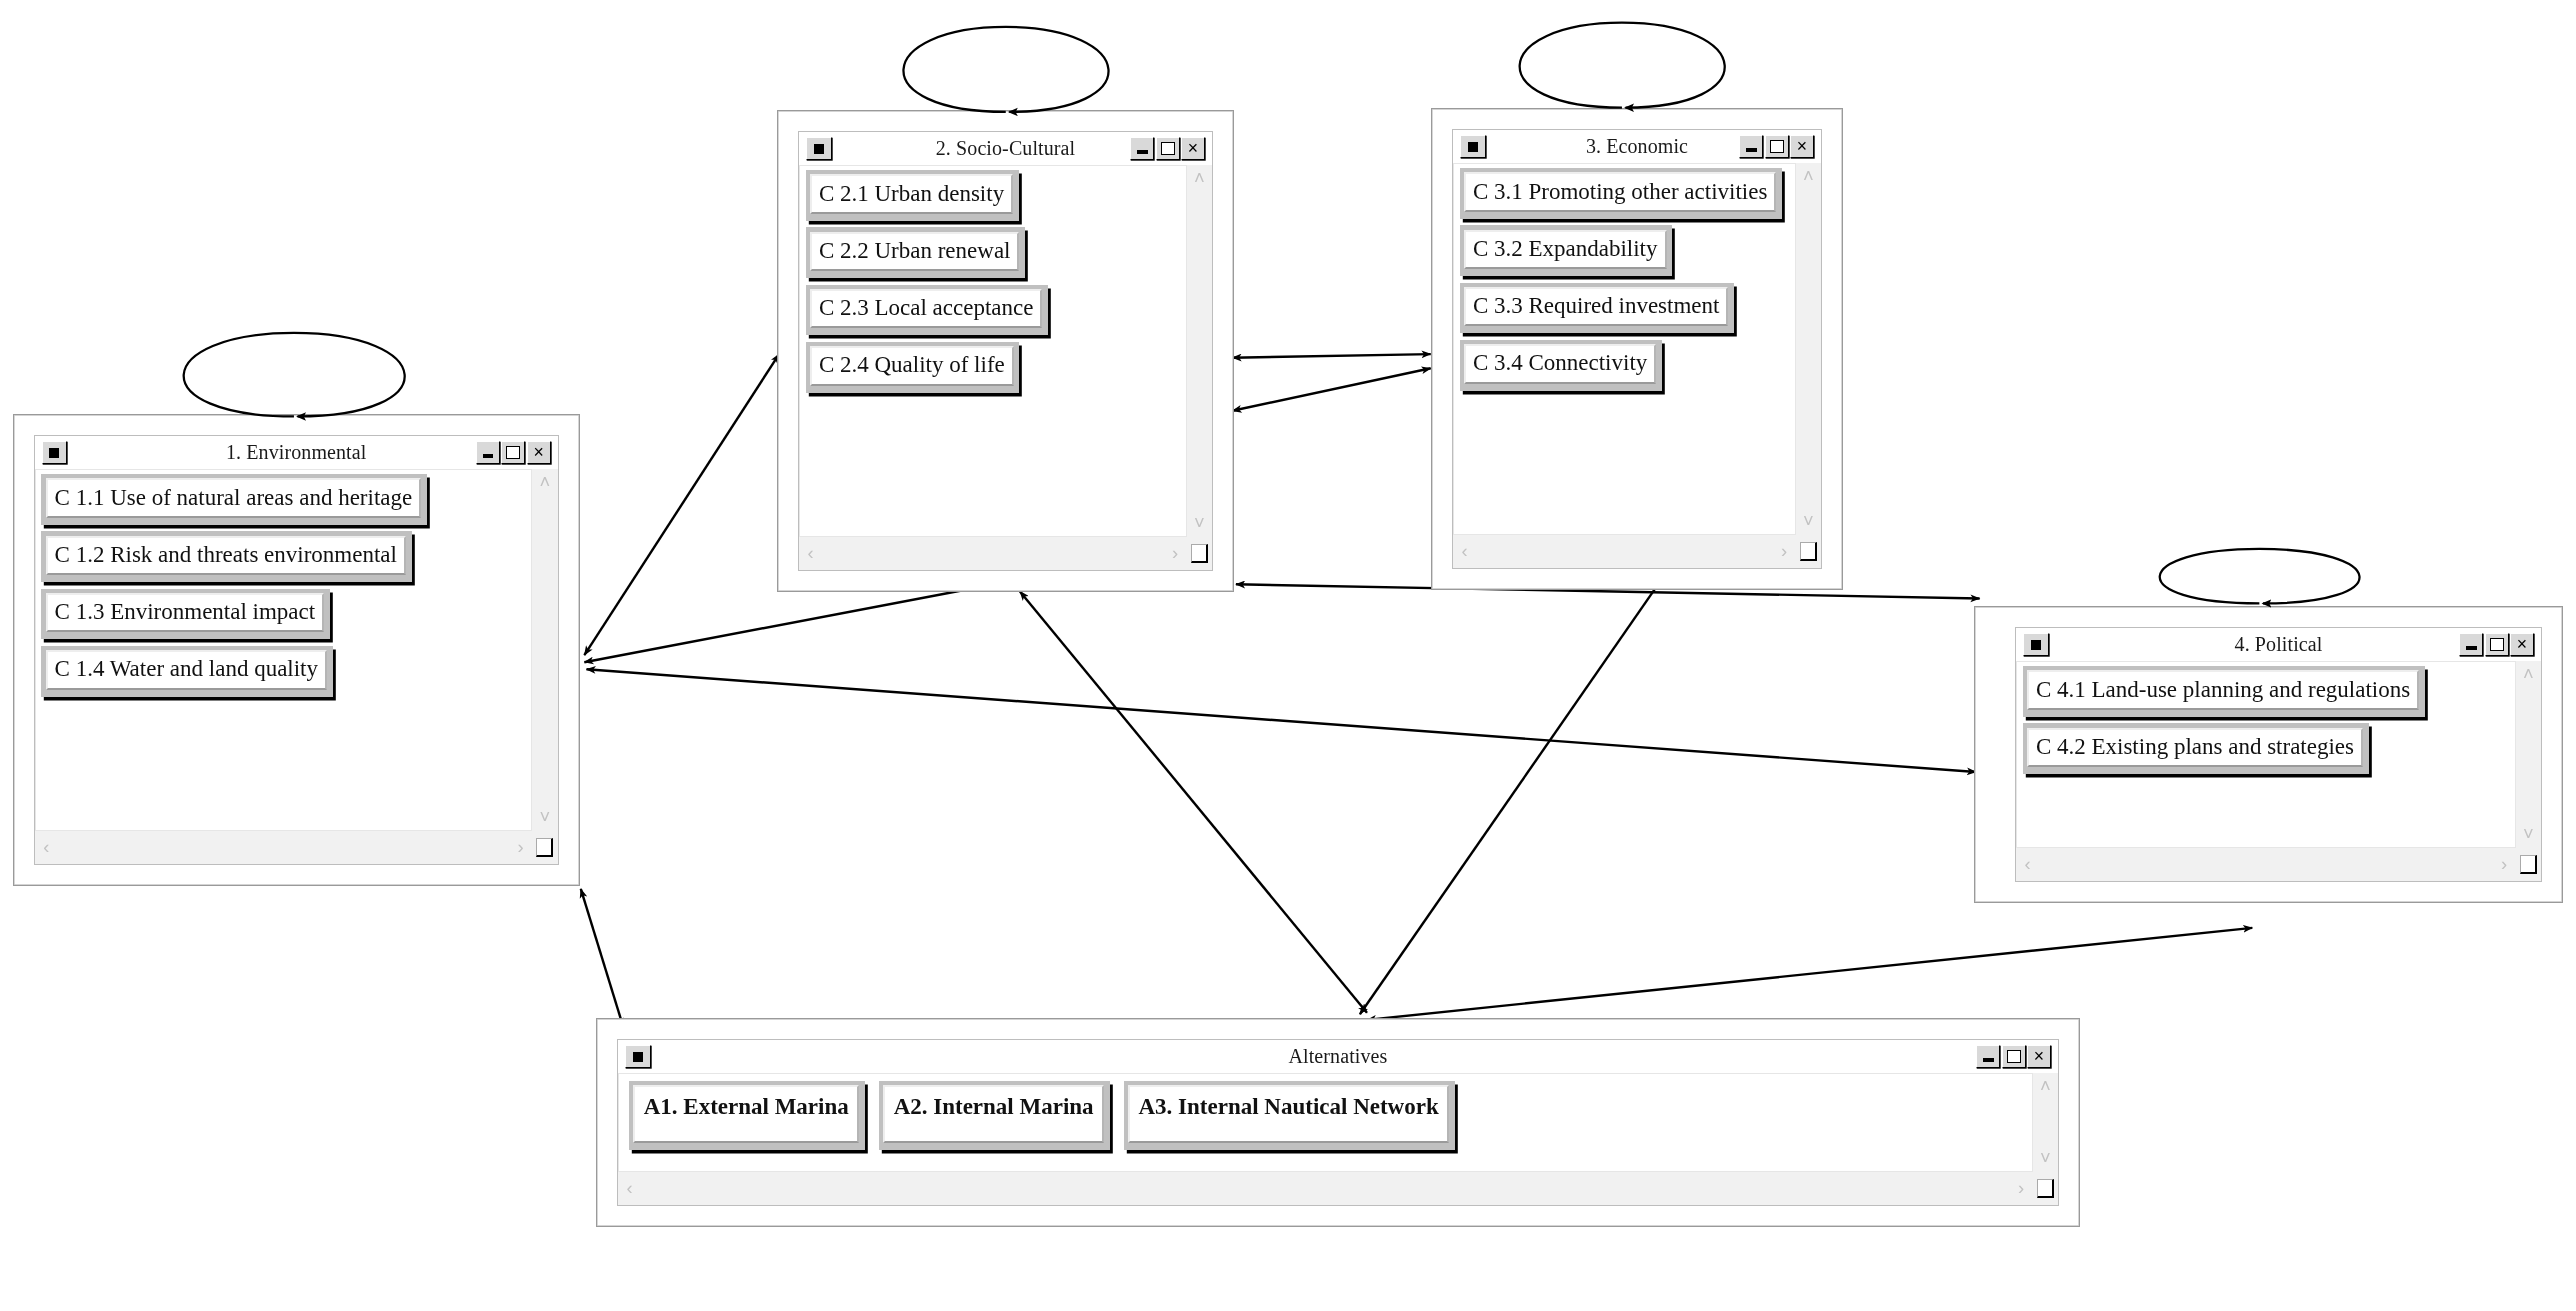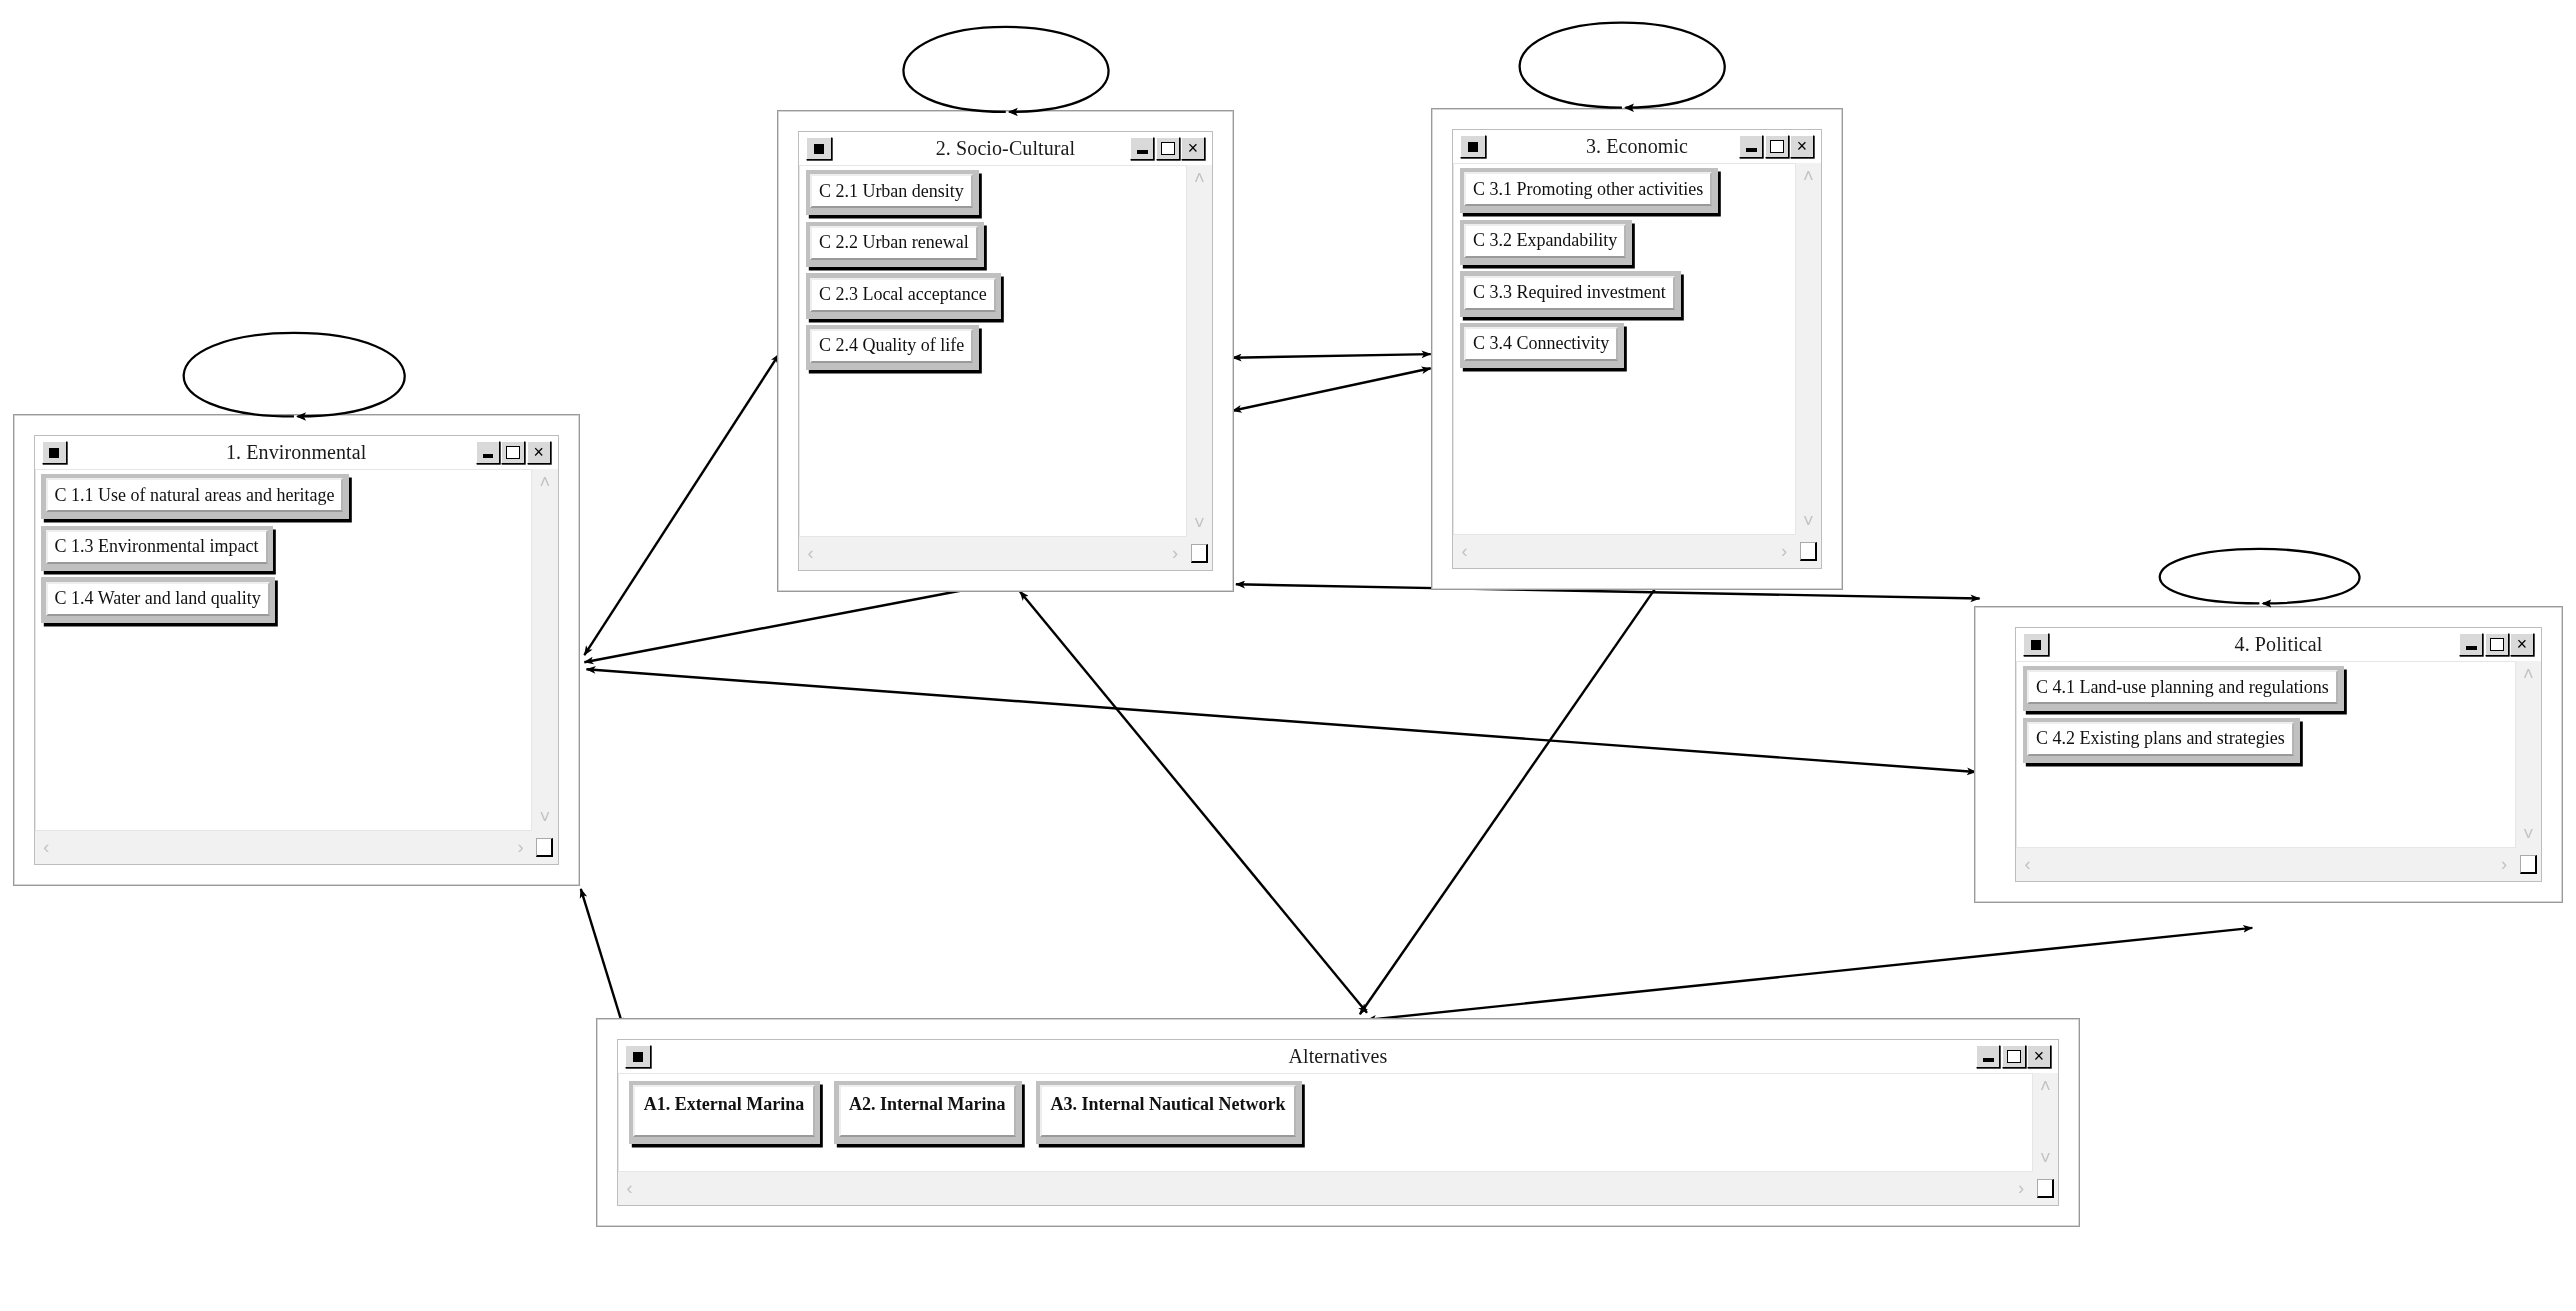--- a/index.html
+++ b/index.html
@@ -96,21 +96,21 @@
     display:inline-block;margin-bottom:6.4px;
   }
   .node-in{
     background:#ffffff;
     border:2.1px solid #eeeeee;
     border-right-color:#b5b5b5;border-bottom-color:#9a9a9a;
     padding:4.2px 7px 5.7px 7px;
     box-sizing:border-box;
   }
   .node-lbl{
-    font-size:18px;color:#111111;white-space:nowrap;line-height:1.12;
+    font-size:23px;color:#111111;white-space:nowrap;line-height:1.12;
   }
   .nodes.row .node{margin-bottom:0;}
   .nodes.row .node-in{padding:7px 8.5px 21px 8.5px;}
 
   .stack{display:flex;flex-direction:column;align-items:flex-start;}
 </style>
 </head>
 <body>
 
 <div id="canvas">
@@ -185,20 +185,25 @@
       <div class="clientwrap">
         <div class="client">
           <div class="nodes stack">
             <div class="node">
               <div class="node-in">
                 <div class="node-lbl">C 1.1 Use of natural areas and heritage</div>
               </div>
             </div>
             <div class="node">
               <div class="node-in">
+                <div class="node-lbl">C 1.2 Risk and threats environmental</div>
+              </div>
+            </div>
+            <div class="node">
+              <div class="node-in">
                 <div class="node-lbl">C 1.3 Environmental impact</div>
               </div>
             </div>
             <div class="node">
               <div class="node-in">
                 <div class="node-lbl">C 1.4 Water and land quality</div>
               </div>
             </div>
           </div>
         </div>

